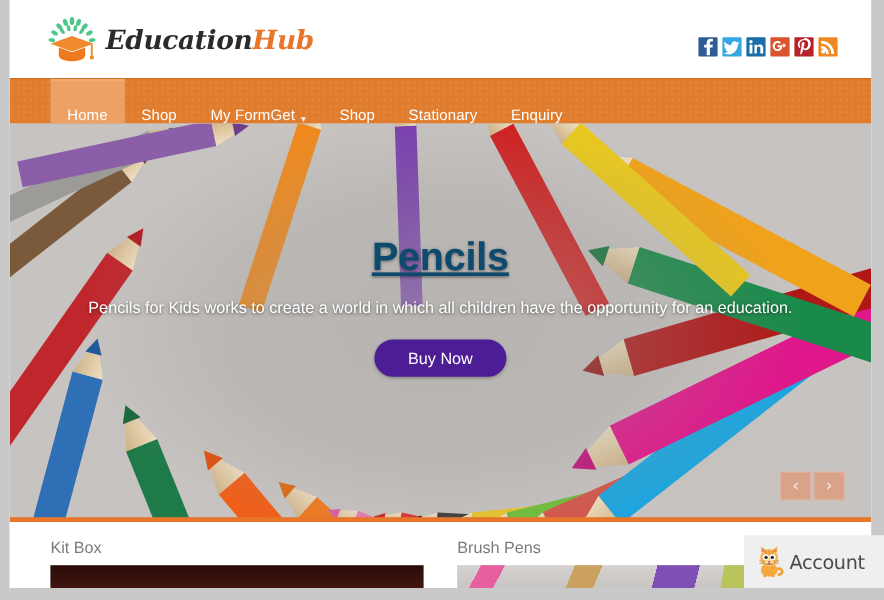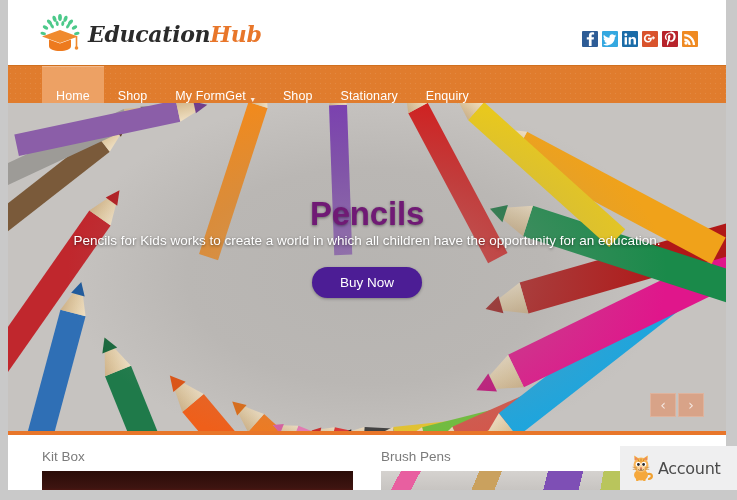--- a/index.html
+++ b/index.html
@@ -157,25 +157,27 @@
   }
 
   .hero-content {
     position: absolute;
     left: 0; right: 0;
     top: 92px;
     text-align: center;
     z-index: 5;
   }
   .hero-title {
-    color: #701a75;
+    color: #0c4a6e;
     font-size: 33px;
     font-weight: bold;
     letter-spacing: -0.2px;
     text-shadow: 0 1px 3px rgba(0,0,0,0.45);
+    margin-bottom: 16px;
+    text-decoration: underline;
   }
   .hero-sub {
     color: #ffffff;
     font-size: 13.5px;
     text-shadow: 0 1px 3px rgba(0,0,0,0.55);
     margin-bottom: 19px;
     white-space: nowrap;
   }
   .hero-btn {
     display: inline-block;

